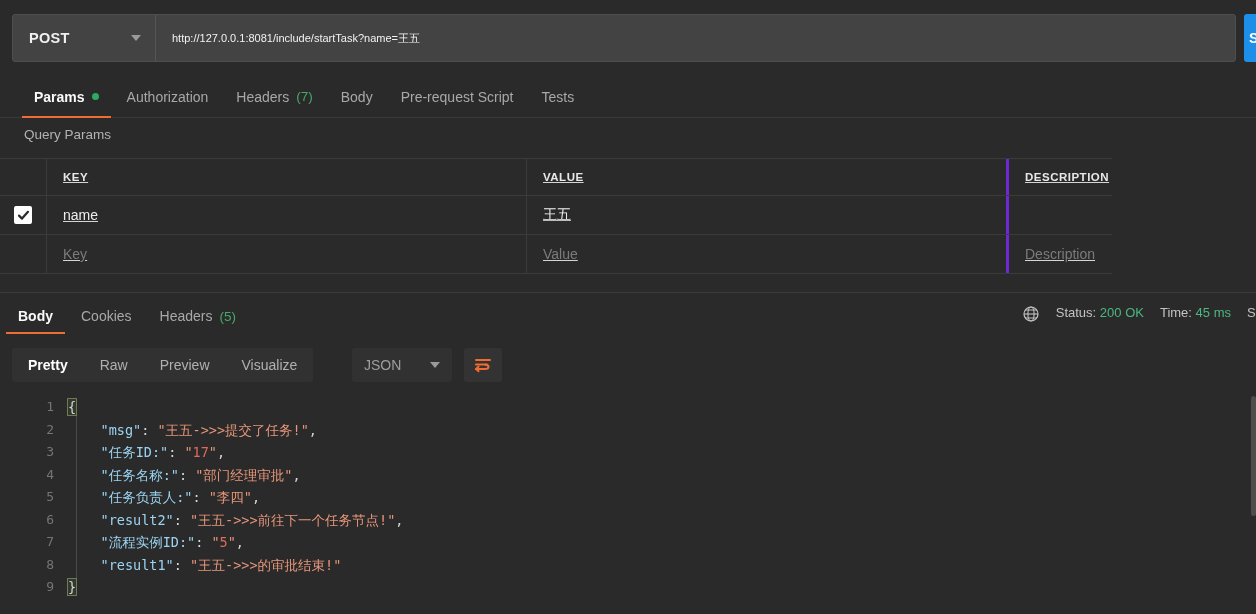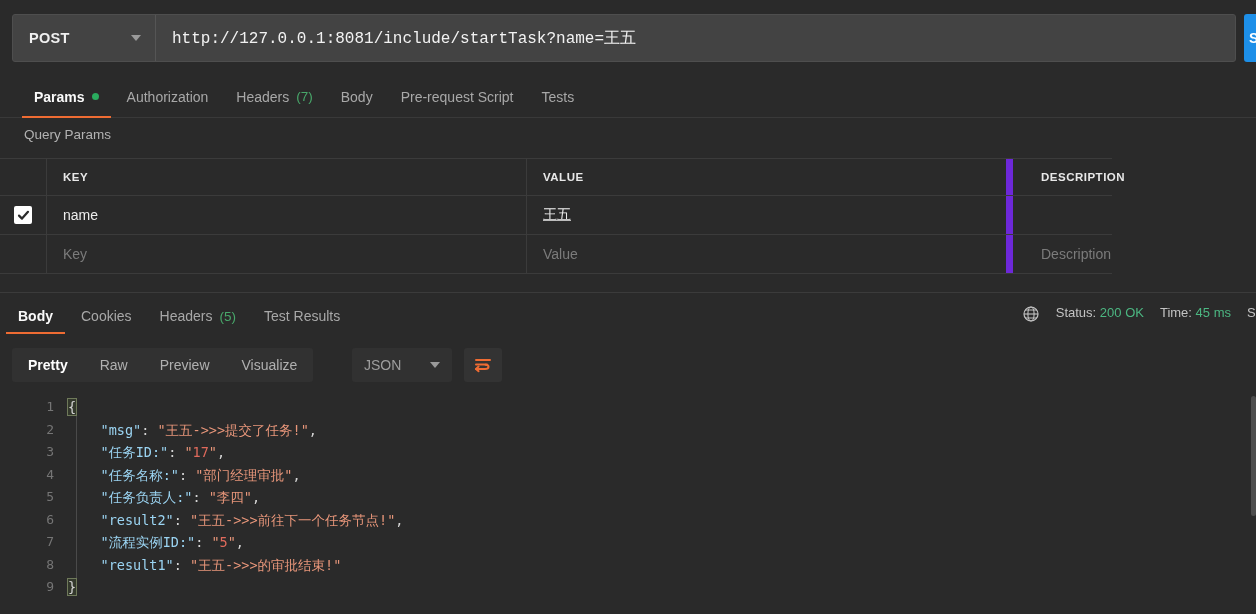--- a/index.html
+++ b/index.html
@@ -36,22 +36,22 @@
   }
   .caret-dn {
     width: 0; height: 0;
     border-left: 5px solid transparent; border-right: 5px solid transparent;
     border-top: 6px solid #9a9a9a;
   }
   .url-input {
     flex: 1 1 auto;
     display: flex; align-items: center;
     padding: 16px 16px;
-    font-size: 16px; color: #f2f2f2;
-    white-space: nowrap; overflow: hidden; cursor: text; font-family: Liberation Mono, monospace;
+    font-size: 11px; color: #f2f2f2;
+    white-space: nowrap; overflow: hidden; cursor: text;
   }
   .send-btn {
     position: absolute; left: 1244px; top: 14px;
     width: 44px; height: 48px;
     background: #1d8fe8; border-radius: 3px;
     color: #fff; font-size: 14px; font-weight: bold;
     display: flex; align-items: center; justify-content: center;
     cursor: pointer;
   }
 
@@ -81,27 +81,27 @@
   .cnt { color: #48a76a; font-size: 13.5px; font-weight: normal; }
 
   
   .qp-title {
     position: absolute; left: 24px; top: 127px;
     font-size: 13.5px; color: #b2b2b2;
   }
   .ptable {
     position: absolute; left: 0; top: 158px; width: 1256px;
   }
-  .prow { display: flex; width: 1112px; }
+  .prow { display: flex; width: 1112px; text-decoration: underline; }
   .prow.head { border-top: 1px solid #3b3b3b; border-bottom: 1px solid #3b3b3b; }
   .prow.body { border-bottom: 1px solid #3b3b3b; }
   .c-chk { width: 46px; flex: 0 0 46px; display: flex; align-items: center; justify-content: center; }
   .c-key { width: 480px; flex: 0 0 480px; border-left: 1px solid #3b3b3b; display: flex; align-items: center; padding-left: 16px; }
   .c-val { width: 480px; flex: 0 0 480px; border-left: 1px solid #3b3b3b; display: flex; align-items: center; padding-left: 16px; }
-  .c-desc { flex: 1 1 auto; border-left: 7px solid #6d28d9; display: flex; align-items: center; padding-left: 28px; }
+  .c-desc { flex: 1 1 auto; border-left: 3px solid #6d28d9; display: flex; align-items: center; padding-left: 16px; }
   .prow.head > div { height: 36px; }
   .prow.body > div { height: 38px; }
   .th { font-size: 11.5px; font-weight: bold; color: #e8e8e8; letter-spacing: .5px; }
   .cellval { font-size: 14px; color: #ededed; }
   .cellval.underl { text-decoration: underline; text-decoration-color: #bcbcbc; }
   .ph { font-size: 14px; color: #7b7b7b; }
   .chkbox {
     width: 18px; height: 18px; background: #ffffff; border-radius: 2px;
     display: flex; align-items: center; justify-content: center; cursor: pointer;
   }
@@ -275,23 +275,20 @@
 <div class="resp-tabs">
   <div class="rtab active">
     <span>Body</span>
   </div>
   <div class="rtab">
     <span>Cookies</span>
   </div>
   <div class="rtab">
     <span>Headers</span>
     <span class="cnt">(5)</span>
-  </div>
-  <div class="rtab">
-    <span>Test Results</span>
   </div>
 </div>
 
 <div class="meta">
   <span class="globe">
     <svg width="18" height="18" viewBox="0 0 18 18">
       <circle cx="9" cy="9" r="7" stroke="#c3c3c3" stroke-width="1.2" fill="none"></circle>
       <ellipse cx="9" cy="9" rx="3.1" ry="7" stroke="#c3c3c3" stroke-width="1.1" fill="none"></ellipse>
       <line x1="2" y1="9" x2="16" y2="9" stroke="#c3c3c3" stroke-width="1.1"></line>
       <line x1="3.2" y1="5" x2="14.8" y2="5" stroke="#c3c3c3" stroke-width="1"></line>

